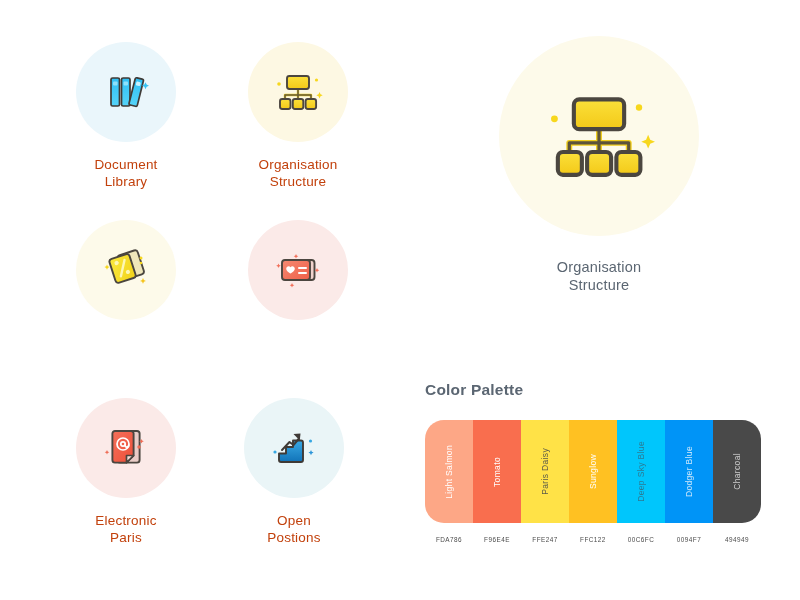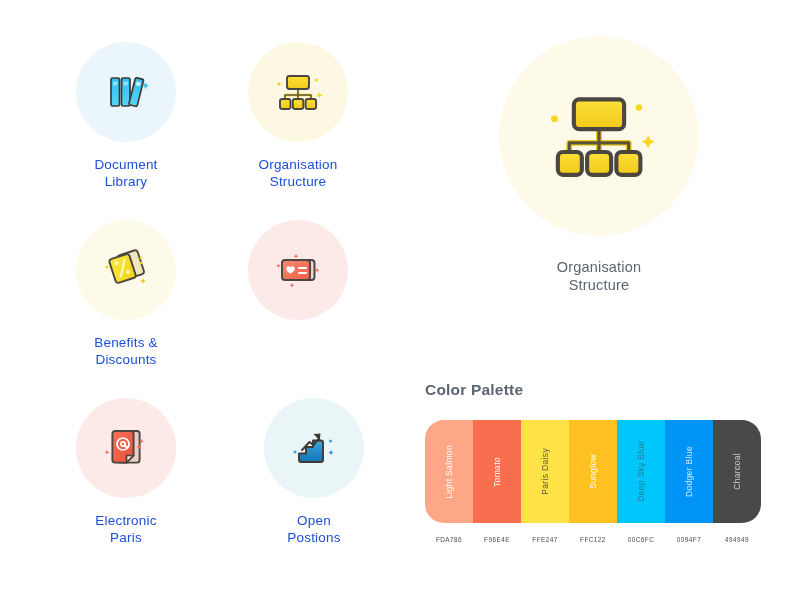--- a/index.html
+++ b/index.html
@@ -14,21 +14,21 @@
   .icon-grid{position:absolute;left:0;top:0;width:400px;height:600px;}
   .grid-cell{position:absolute;width:172px;text-align:center;}
   .circle{
     width:100px;height:100px;border-radius:50%;
     margin:0 auto;position:relative;
     display:flex;align-items:center;justify-content:center;
   }
   .circle svg{display:block;}
   .cell-label{
     margin-top:14px;font-size:13.5px;line-height:17px;
-    color:#1d4ed8;letter-spacing:.2px;white-space:pre-line;
+    color:#c2410c;letter-spacing:.2px;white-space:pre-line;
   }
 
   
   .hero{position:absolute;left:414px;top:36px;width:370px;text-align:center;}
   .hero-circle{
     width:200px;height:200px;border-radius:50%;
     background:#fdfaea;margin:0 auto;
     display:flex;align-items:center;justify-content:center;position:relative;
   }
   .hero-label{
@@ -130,22 +130,20 @@
             <circle cx="21.5" cy="18.5" r="2.1" fill="#fdf7b4"></circle>
             <circle cx="29.5" cy="30.5" r="2.1" fill="#fdf7b4"></circle>
             <line x1="21.5" y1="32.5" x2="30" y2="18" stroke="#fdf7b4" stroke-width="2.4" stroke-linecap="round"></line>
           </g>
           <path d="M9 22.5 L9.8 24.3 L11.6 25.1 L9.8 25.9 L9 27.7 L8.2 25.9 L6.4 25.1 L8.2 24.3 Z" fill="#f7d71d"></path>
           <path d="M45 36 L45.9 38 L47.9 38.9 L45.9 39.8 L45 41.8 L44.1 39.8 L42.1 38.9 L44.1 38 Z" fill="#f5c31c"></path>
           <circle cx="43" cy="16" r="1.5" fill="#f7d71d"></circle>
           <circle cx="43" cy="21" r="1.3" fill="#f7d71d"></circle>
         </svg>
       </div>
-      <div class="cell-label">Benefits &amp;
-Discounts</div>
     </div>
 
     <div class="grid-cell" style="left:212px;top:220px;">
       <div class="circle" style="background:#fbeae8">
         <svg width="56" height="56" viewBox="0 0 56 56">
           <defs>
             <linearGradient id="cd1" x1="0" y1="0" x2="1" y2="1">
               <stop offset="0" stop-color="#f58a73"></stop>
                 <stop offset="1" stop-color="#ef5f48"></stop>
             </linearGradient>
@@ -182,21 +180,21 @@
           </g>
           <circle cx="41" cy="27" r="1.7" fill="#ef6d56"></circle>
           <path d="M43.5 19 L44.2 20.6 L45.8 21.3 L44.2 22 L43.5 23.6 L42.8 22 L41.2 21.3 L42.8 20.6 Z" fill="#ef6d56"></path>
           <path d="M9 30 L9.7 31.6 L11.3 32.3 L9.7 33 L9 34.6 L8.3 33 L6.7 32.3 L8.3 31.6 Z" fill="#ef6d56"></path>
         </svg>
       </div>
       <div class="cell-label">Electronic
 Paris</div>
     </div>
 
-    <div class="grid-cell" style="left:228px;top:398px;">
+    <div class="grid-cell" style="left:208px;top:398px;">
       <div class="circle" style="background:#eaf5f7">
         <svg width="56" height="56" viewBox="0 0 56 56">
           <defs>
             <linearGradient id="st1" x1="0" y1="0" x2="0" y2="1">
               <stop offset="0" stop-color="#39a9e4"></stop>
                 <stop offset="1" stop-color="#1173b8"></stop>
             </linearGradient>
           </defs>
           <path d="M13 40 V33.5 H20 V27 H27 V20.5 H35 a2 2 0 0 1 2 2 V40 a2 2 0 0 1 -2 2 H15 a2 2 0 0 1 -2 -2 Z" fill="url(#st1)" stroke="#3f3a36" stroke-width="1.9" stroke-linejoin="round"></path>
           <path d="M16 30 L23.5 22 L27.5 25 L33 18.5" fill="none" stroke="#3f3a36" stroke-width="2" stroke-linecap="round" stroke-linejoin="round"></path>

